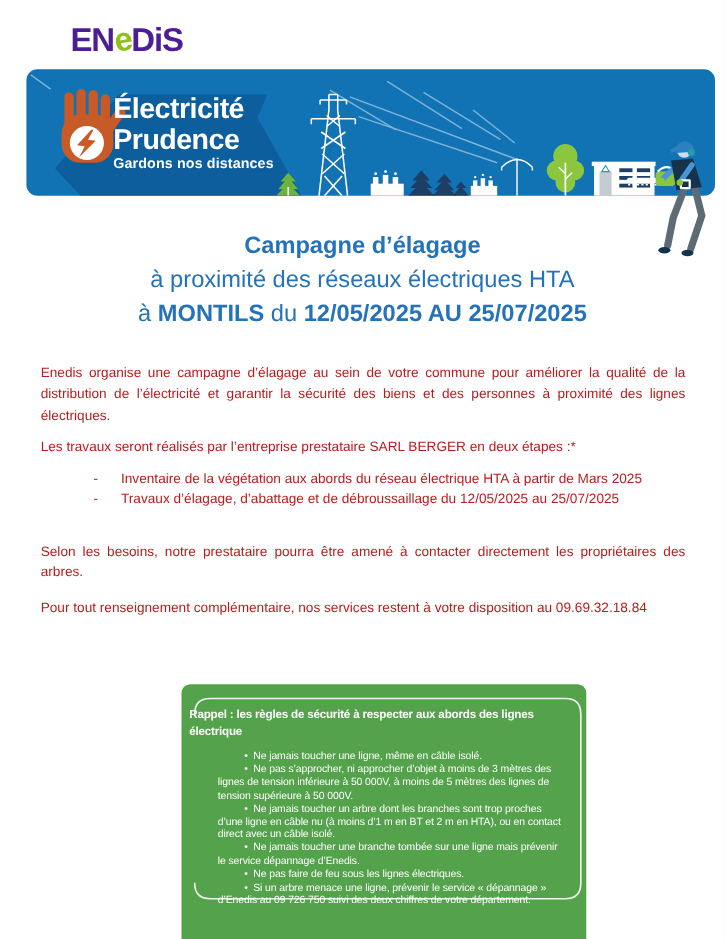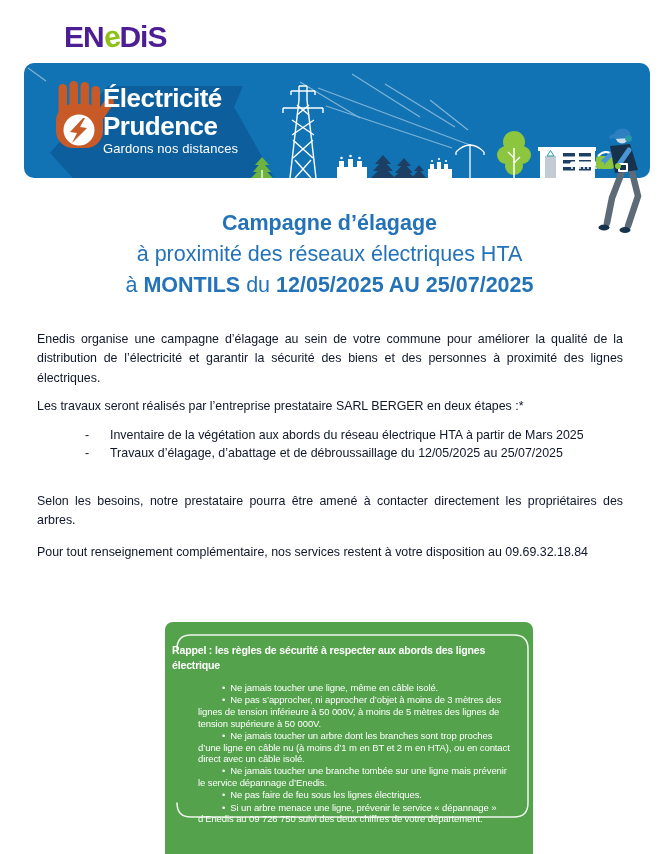--- a/index.html
+++ b/index.html
@@ -8,28 +8,28 @@
     font-family:"Liberation Sans",sans-serif;overflow:hidden;margin:0 auto;
   }
   
   .logo{position:absolute;left:64px;top:20px;font-size:30px;font-weight:bold;letter-spacing:-1px;line-height:34px;}
   .logo .lg-blue{color:#4c1d95;}
   .logo .lg-green{color:#8ec117;display:inline-block;transform:rotate(-10deg);}
   
   .banner-svg{position:absolute;left:0;top:60px;}
   .banner-text{position:absolute;left:103px;top:84px;color:#fff;}
   .banner-text .bt1{font-size:26px;font-weight:bold;line-height:28px;letter-spacing:-0.5px;}
-  .banner-text .bt2{font-size:13px;font-weight:normal;line-height:16px;margin-top:1px;letter-spacing:0.1px;}
+  .banner-text .bt2{font-size:13px;font-weight:bold;line-height:16px;margin-top:1px;letter-spacing:0.1px;}
   
   .doc-title{position:absolute;left:0;width:659px;top:208px;text-align:center;color:#2472b8;
              font-size:21.5px;line-height:31px;}
   .doc-title .t-bold{font-weight:bold;}
   .doc-title .tl3 span{white-space:pre;}
   
-  .bodytxt{position:absolute;left:37px;width:586px;font-size:12.4px;line-height:19.4px;color:#0f172a;text-align:justify;}
+  .bodytxt{position:absolute;left:37px;width:586px;font-size:12.4px;line-height:19.4px;color:#b91c1c;text-align:justify;}
   .p1{top:330px;}
   .p2{top:397px;text-align:left;}
   .blist{top:427px;text-align:left;}
   .blist .bli{position:relative;padding-left:73px;line-height:17.6px;}
   .blist .dash{position:absolute;left:48px;}
   .p3{top:492px;}
   .p4{top:543px;text-align:left;}
   
   .green-box{position:absolute;left:165px;top:622px;width:368px;height:255px;background:#54a24b;border-radius:8px;color:#fff;}
   .gb-frame{position:absolute;left:0;top:0;}

